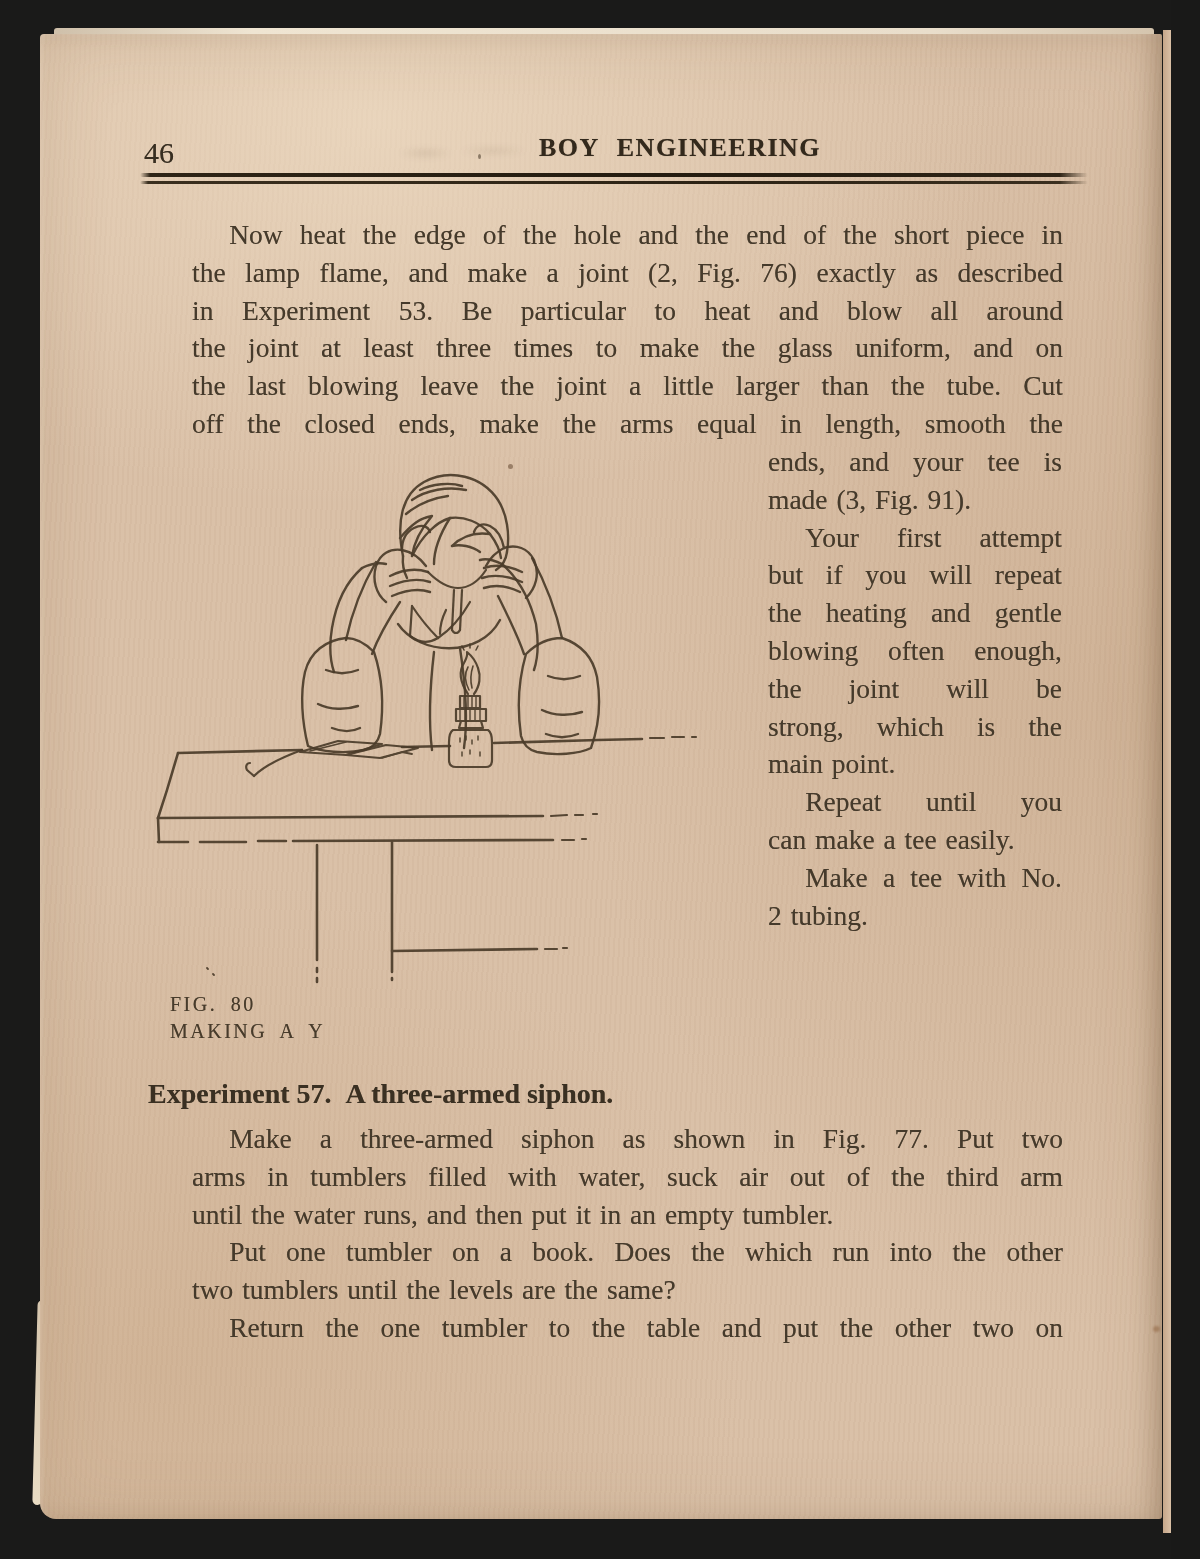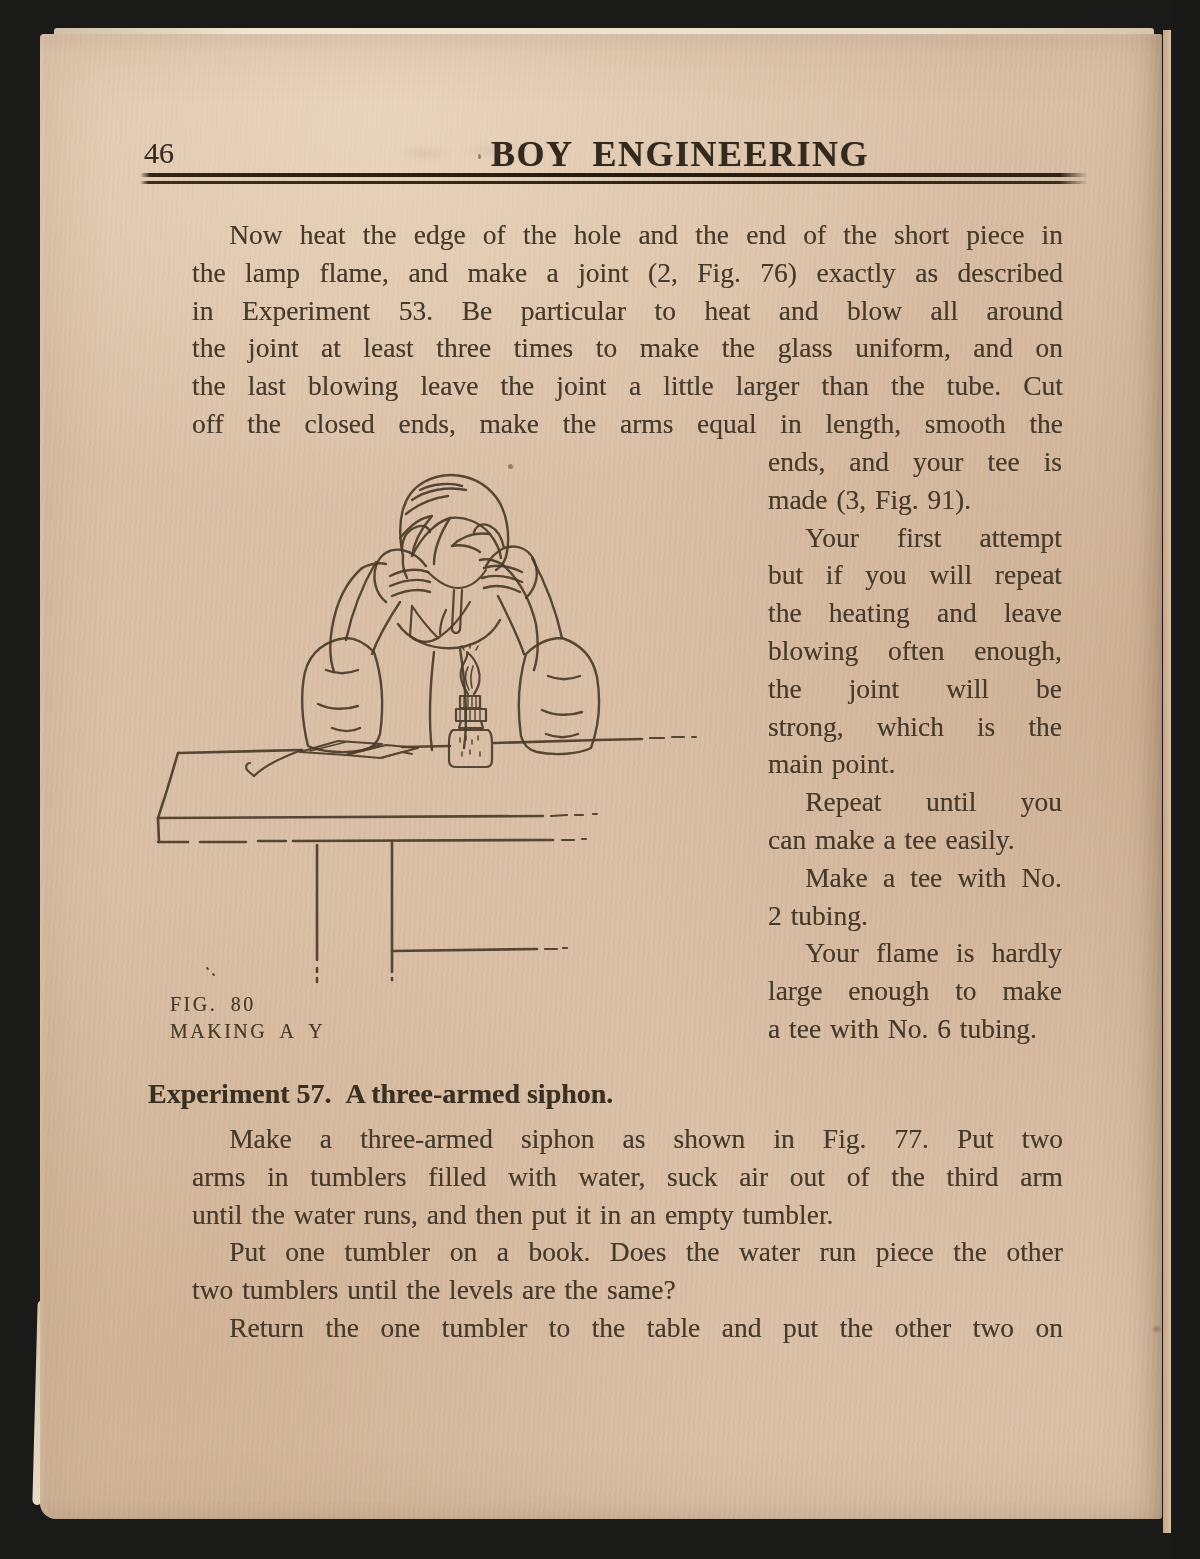--- a/index.html
+++ b/index.html
@@ -21,21 +21,21 @@
       border-radius:4px 2px 3px 16px;
       box-shadow: inset 0 0 70px rgba(120,85,50,.16), inset -16px 0 26px -12px rgba(95,65,40,.38),
                   inset 4px 4px 10px -6px rgba(255,245,228,.6);}
   
   .next-page{position:absolute;left:1163px;top:30px;width:37px;height:1503px;
       background:linear-gradient(to right,#c5a689,#e9d3bb 38%,#e4ccb3);}
   
   .pagenum{position:absolute;left:104px;top:102px;font-size:30px;color:#372e21;
       text-shadow:0 0 .6px rgba(55,46,33,.55);}
   .running-title{position:absolute;left:380px;top:99px;width:520px;text-align:center;
-      font-weight:bold;font-size:36px;letter-spacing:1.5px;word-spacing:10px;color:#33291c;
+      font-weight:bold;font-size:26px;letter-spacing:1.5px;word-spacing:10px;color:#33291c;
       text-shadow:0 0 .7px rgba(51,41,28,.5);}
   .rule-a{position:absolute;left:100px;top:139px;width:948px;height:4px;border-radius:2px;
       background:linear-gradient(to right,rgba(40,31,19,0),#2e2416 10px,#241c10 55%,#2e2416 97%,rgba(40,31,19,0));}
   .rule-b{position:absolute;left:100px;top:147px;width:948px;height:2.5px;border-radius:2px;
       background:linear-gradient(to right,rgba(40,31,19,0),#3a2f1f 8px,#2c2315 60%,#3a2f1f 97%,rgba(40,31,19,0));}
   .smudge{position:absolute;left:348px;top:106px;width:150px;height:24px;filter:blur(3px);opacity:.5;
       background:
         radial-gradient(40px 8px at 25% 55%, rgba(96,74,50,.30), rgba(96,74,50,0) 70%),
         radial-gradient(50px 7px at 70% 45%, rgba(96,74,50,.26), rgba(96,74,50,0) 70%);}
   
@@ -88,38 +88,33 @@
       </div>
 
     <div class="rcol">
         <div class="para">
           <div class="tline">ends, and your tee is</div>
           <div class="tline">made (3, Fig. 91).</div>
         </div>
         <div class="para ind">
           <div class="tline">Your first attempt</div>
           <div class="tline">but if you will repeat</div>
-          <div class="tline">the heating and leave</div>
+          <div class="tline">the heating and gentle</div>
           <div class="tline">blowing often enough,</div>
           <div class="tline">the joint will be</div>
           <div class="tline">strong, which is the</div>
           <div class="tline">main point.</div>
         </div>
         <div class="para ind">
           <div class="tline">Repeat until you</div>
           <div class="tline">can make a tee easily.</div>
         </div>
         <div class="para ind">
           <div class="tline">Make a tee with No.</div>
           <div class="tline">2 tubing.</div>
-        </div>
-        <div class="para ind">
-          <div class="tline">Your flame is hardly</div>
-          <div class="tline">large enough to make</div>
-          <div class="tline">a tee with No. 6 tubing.</div>
         </div>
       </div>
 
     <div class="figure-wrap">
       <svg width="550" height="525" viewBox="0 0 550 525">
 
         <g class="ink" stroke-width="2.4">
           <path d="M253,96 C246,62 252,34 274,22 C300,8 332,16 348,40 C357,54 360,74 357,92"></path>
           <path d="M357,92 C356,100 352,106 346,110"></path>
           <path d="M253,96 C252,106 254,112 257,118"></path>
@@ -237,21 +232,21 @@
       <span class="num">Experiment 57.</span><span>A three-armed siphon.</span>
     </div>
 
     <div class="bodytext">
         <div class="para ind">
           <div class="tline">Make a three-armed siphon as shown in Fig. 77. Put two</div>
           <div class="tline">arms in tumblers filled with water, suck air out of the third arm</div>
           <div class="tline">until the water runs, and then put it in an empty tumbler.</div>
         </div>
         <div class="para ind">
-          <div class="tline">Put one tumbler on a book. Does the water run piece the other</div>
+          <div class="tline">Put one tumbler on a book. Does the which run into the other</div>
           <div class="tline">two tumblers until the levels are the same?</div>
         </div>
         <div class="para ind cont">
           <div class="tline">Return the one tumbler to the table and put the other two on</div>
         </div>
       </div>
   </div>
 </div>
 
 </body></html>

